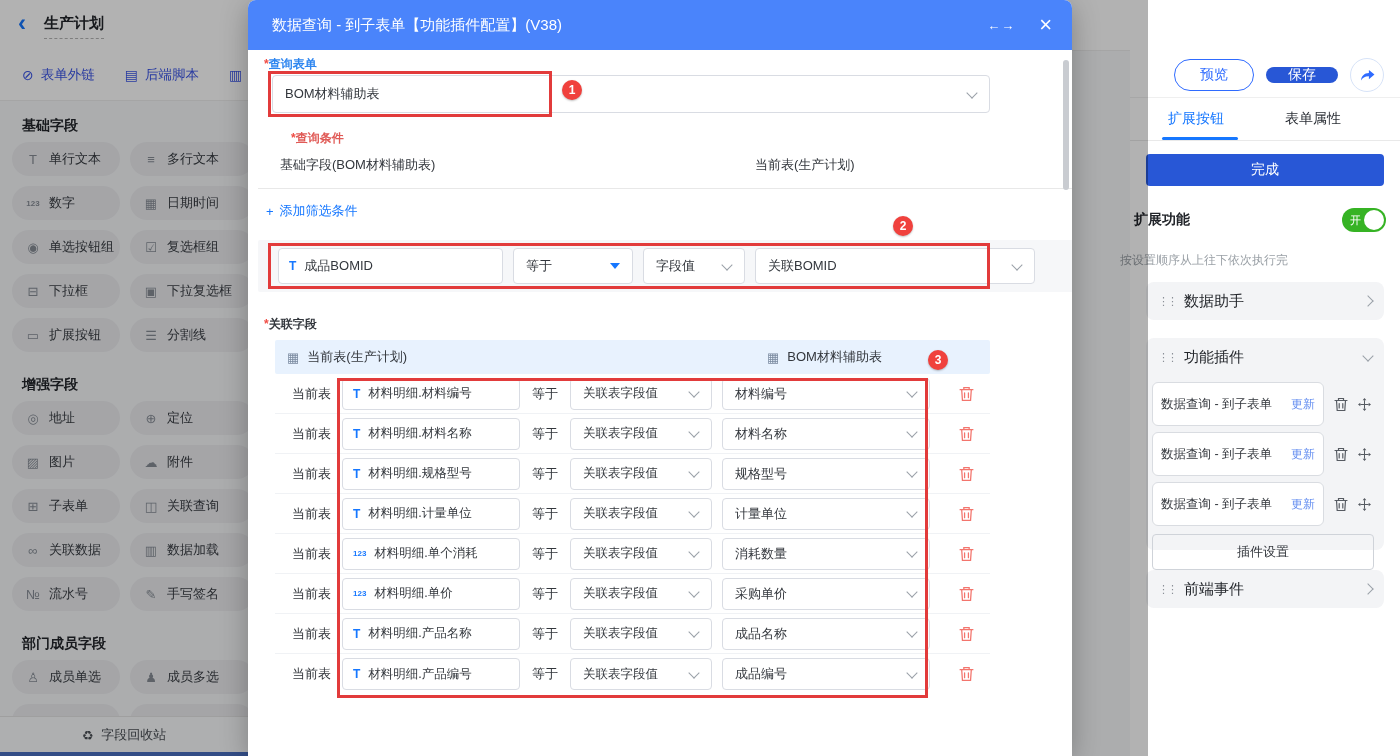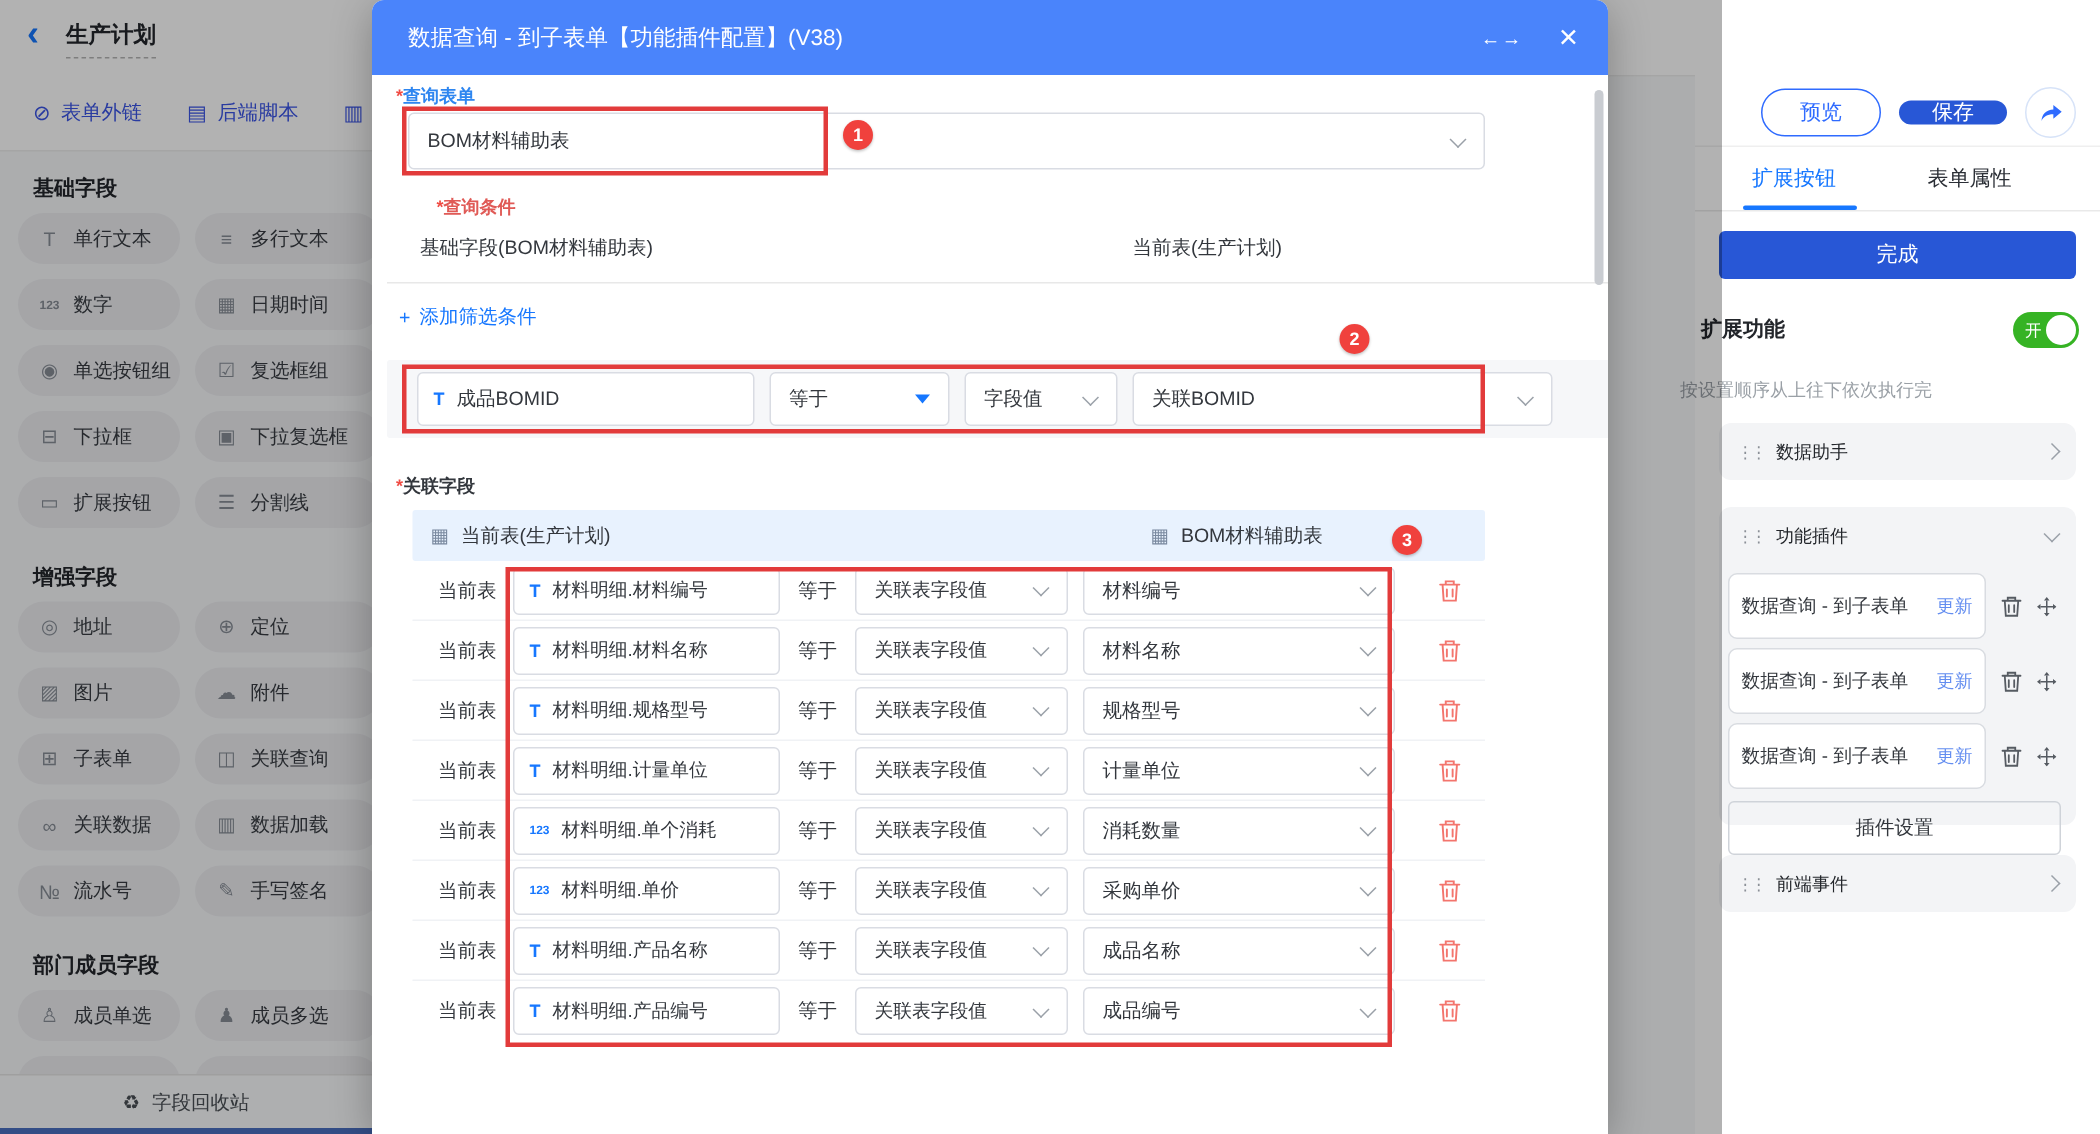--- a/index.html
+++ b/index.html
@@ -43,21 +43,21 @@
   .btn-done{position:absolute;top:104px;left:16px;width:238px;height:32px;background:#2857d6;border-radius:4px;color:#fff;font-size:14px;display:flex;align-items:center;justify-content:center;cursor:pointer;}
   .toggle-row{position:absolute;top:158px;left:4px;right:14px;display:flex;align-items:center;justify-content:space-between;}
   .toggle-label{font-size:14px;font-weight:700;color:#23262b;}
   .toggle{position:relative;width:44px;height:24px;border-radius:12px;background:#36b324;cursor:pointer;}
   .toggle .on-txt{position:absolute;left:8px;top:5px;color:#fff;font-size:11px;}
   .toggle .knob{position:absolute;right:2px;top:2px;width:20px;height:20px;border-radius:50%;background:#fff;}
   .hint{position:absolute;top:202px;left:-10px;font-size:12px;color:#9aa0a6;white-space:nowrap;}
   .card{position:absolute;left:16px;width:238px;background:#f3f4f6;border-radius:8px;box-sizing:border-box;}
   .card-head{display:flex;align-items:center;height:38px;padding:0 12px;gap:8px;cursor:pointer;}
   .drag{color:#8b9097;font-size:11px;letter-spacing:-2px;}
-  .card-title{font-size:12px;color:#23262b;}
+  .card-title{font-size:15px;color:#23262b;}
   .chev{width:7px;height:7px;border-right:1.6px solid #9aa0a8;border-bottom:1.6px solid #9aa0a8;display:inline-block;}
   .chev.right{transform:rotate(-45deg);margin-left:auto;}
   .chev.down{transform:rotate(45deg);margin-left:auto;margin-top:-3px;}
   .plug-row{display:flex;align-items:center;gap:10px;margin:6px 8px 0 6px;}
   .plug-box{flex:0 0 172px;height:44px;background:#fff;border:1px solid #d9dce1;border-radius:6px;display:flex;align-items:center;padding:0 8px;box-sizing:border-box;cursor:pointer;}
   .plug-name{font-size:12.5px;color:#33373d;white-space:nowrap;}
   .plug-action{margin-left:auto;font-size:12px;color:#638df0;cursor:pointer;}
   .gray-ic{color:#565b62;cursor:pointer;display:flex;}
   .btn-settings{margin:8px 10px 0 6px;height:34px;border:1px solid #cfd3d9;border-radius:4px;display:flex;align-items:center;justify-content:center;font-size:13px;color:#33373d;cursor:pointer;}
 

